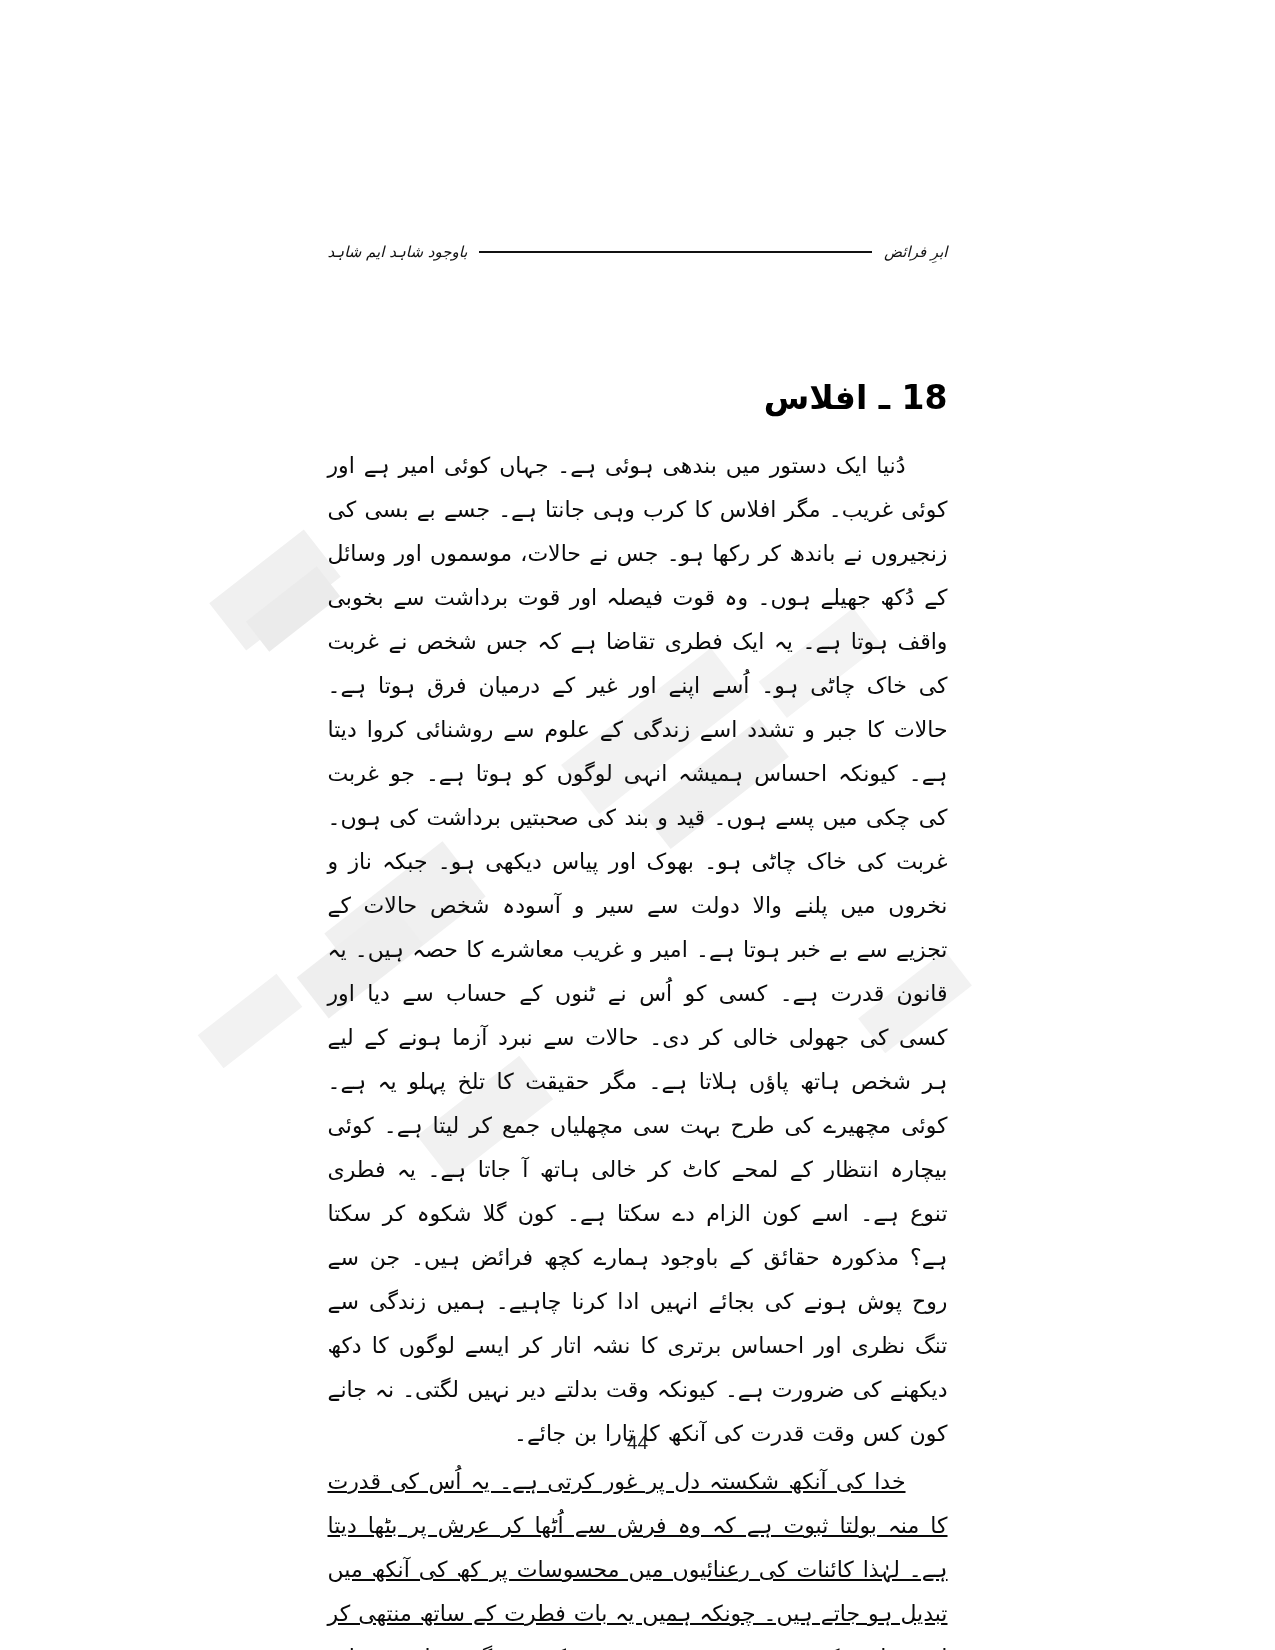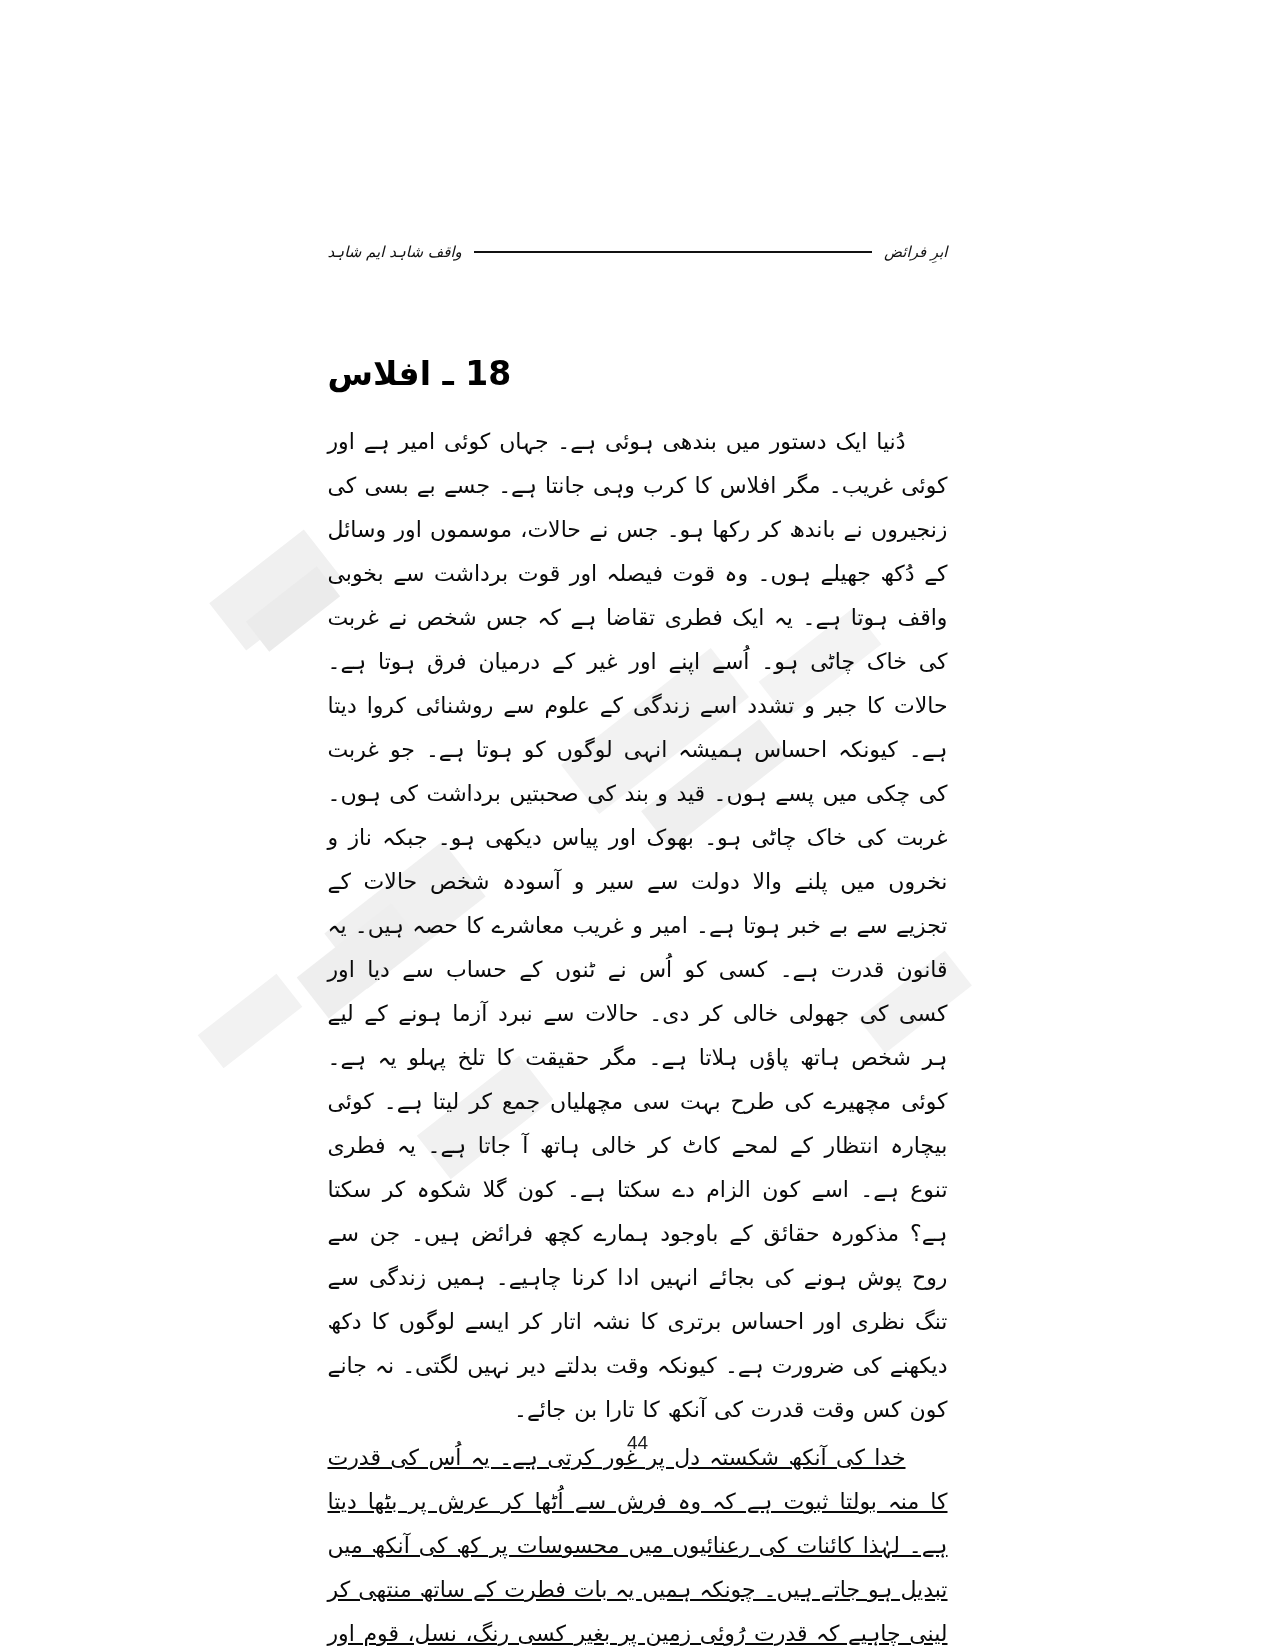--- a/index.html
+++ b/index.html
@@ -71,22 +71,22 @@
     letter-spacing: -0.5px;
   }
   .header-rule {
     flex: 1 1 auto;
     height: 0;
     border-top: 2.2px solid #111111;
   }
 
   
   .chapter-title {
-    margin-top: 82px;
-    text-align: left;
+    margin-top: 106px;
+    text-align: right;
     font-family: "DejaVu Sans", sans-serif;
     font-size: 33px;
     font-weight: bold;
     color: #000000;
     direction: rtl;
     line-height: 1.2;
     letter-spacing: 0px;
   }
 
   
@@ -139,21 +139,21 @@
     <div class="wm wm-h"></div>
     <div class="wm wm-i"></div>
     <div class="wm wm-j"></div>
   </div>
 
   <div class="content">
 
     <div class="running-header">
       <div class="header-title">ابرِ فرائض</div>
       <div class="header-rule"></div>
-      <div class="header-author">واقف شاہد ایم شاہد</div>
+      <div class="header-author">باوجود شاہد ایم شاہد</div>
     </div>
 
     <h1 class="chapter-title">18 ـ افلاس</h1>
 
     <div class="body-text">
       <p>دُنیا ایک دستور میں بندھی ہوئی ہے۔ جہاں کوئی امیر ہے اور کوئی غریب۔ مگر افلاس کا کرب وہی جانتا ہے۔ جسے بے بسی کی زنجیروں نے باندھ کر رکھا ہو۔ جس نے حالات، موسموں اور وسائل کے دُکھ جھیلے ہوں۔ وہ قوت فیصلہ اور قوت برداشت سے بخوبی واقف ہوتا ہے۔ یہ ایک فطری تقاضا ہے کہ جس شخص نے غربت کی خاک چاٹی ہو۔ اُسے اپنے اور غیر کے درمیان فرق ہوتا ہے۔ حالات کا جبر و تشدد اسے زندگی کے علوم سے روشنائی کروا دیتا ہے۔ کیونکہ احساس ہمیشہ انہی لوگوں کو ہوتا ہے۔ جو غربت کی چکی میں پسے ہوں۔ قید و بند کی صحبتیں برداشت کی ہوں۔ غربت کی خاک چاٹی ہو۔ بھوک اور پیاس دیکھی ہو۔ جبکہ ناز و نخروں میں پلنے والا دولت سے سیر و آسودہ شخص حالات کے تجزیے سے بے خبر ہوتا ہے۔ امیر و غریب معاشرے کا حصہ ہیں۔ یہ قانون قدرت ہے۔ کسی کو اُس نے ٹنوں کے حساب سے دیا اور کسی کی جھولی خالی کر دی۔ حالات سے نبرد آزما ہونے کے لیے ہر شخص ہاتھ پاؤں ہلاتا ہے۔ مگر حقیقت کا تلخ پہلو یہ ہے۔ کوئی مچھیرے کی طرح بہت سی مچھلیاں جمع کر لیتا ہے۔ کوئی بیچارہ انتظار کے لمحے کاٹ کر خالی ہاتھ آ جاتا ہے۔ یہ فطری تنوع ہے۔ اسے کون الزام دے سکتا ہے۔ کون گلا شکوہ کر سکتا ہے؟ مذکورہ حقائق کے باوجود ہمارے کچھ فرائض ہیں۔ جن سے روح پوش ہونے کی بجائے انہیں ادا کرنا چاہیے۔ ہمیں زندگی سے تنگ نظری اور احساس برتری کا نشہ اتار کر ایسے لوگوں کا دکھ دیکھنے کی ضرورت ہے۔ کیونکہ وقت بدلتے دیر نہیں لگتی۔ نہ جانے کون کس وقت قدرت کی آنکھ کا تارا بن جائے۔</p>
       <p>خدا کی آنکھ شکستہ دل پر غور کرتی ہے۔ یہ اُس کی قدرت کا منہ بولتا ثبوت ہے کہ وہ فرش سے اُٹھا کر عرش پر بٹھا دیتا ہے۔ لہٰذا کائنات کی رعنائیوں میں محسوسات پر کھ کی آنکھ میں تبدیل ہو جاتے ہیں۔ چونکہ ہمیں یہ بات فطرت کے ساتھ منتھی کر لینی چاہیے کہ قدرت رُوئی زمین پر بغیر کسی رنگ، نسل، قوم اور مذہب کے مہربان ہے۔</p>
     </div>
 
   </div>

